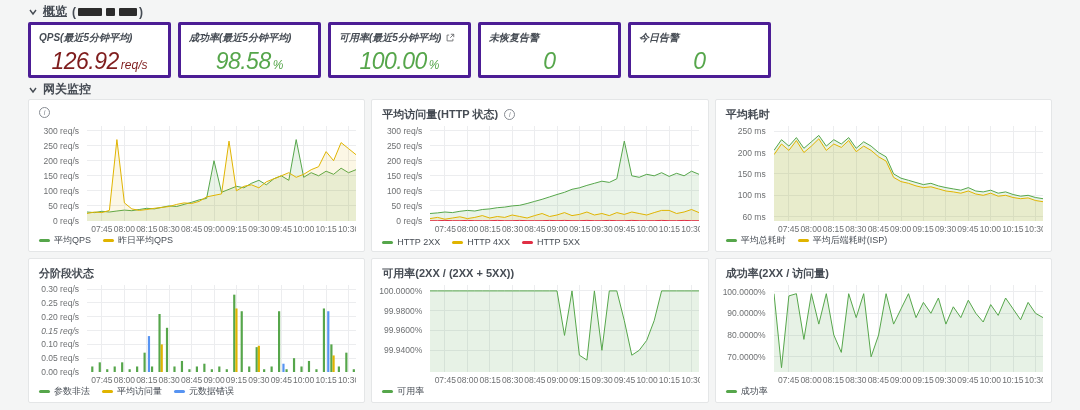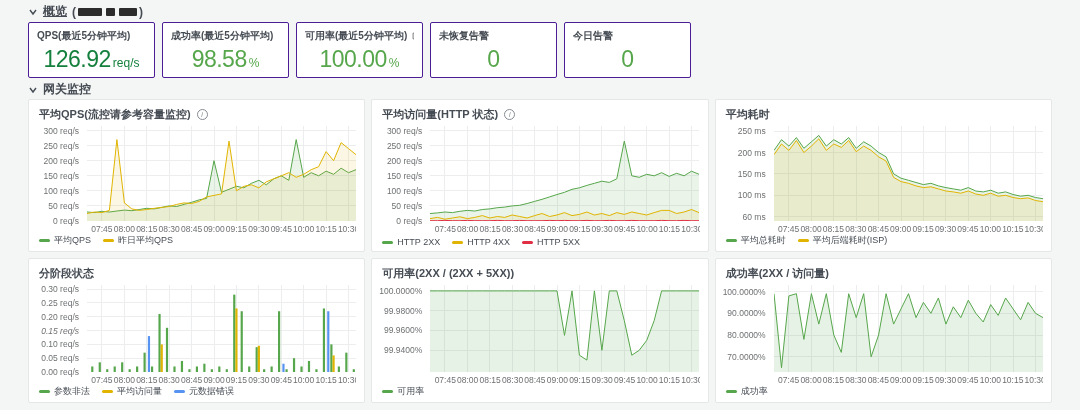--- a/index.html
+++ b/index.html
@@ -7,22 +7,22 @@
     font-family:"Liberation Sans", sans-serif; color:#464c54; }
   .section-header { display:flex; align-items:center; gap:5px; margin-left:28px;
     font-size:12px; font-weight:700; height:13px; }
   .hdr1 { margin-top:5px; margin-bottom:4px;text-decoration:underline; }
   .hdr2 { margin-top:5px; margin-bottom:3px; }
   .chev { width:10px; height:10px; display:inline-flex; }
   .scribble { display:inline-block; height:8px; background:#2c2c2c; border-radius:1px;
     margin:0 2px; vertical-align:middle; filter:blur(0.4px); }
   .s1{width:24px;} .s2{width:9px;} .s3{width:18px;}
   .stats-row { display:flex; gap:7px; margin-left:28px; height:56px; }
-  .stat-card { width:127px; background:#fff; border:1px solid #4c1d95; border-radius:2px;
-    padding:6px 8px; position:relative; }
+  .stat-card { width:143px; background:#fff; border:3px solid #4c1d95; border-radius:2px;
+    padding:6px 8px; position:relative;font-style:italic; }
   .stat-title { font-size:10px; font-weight:700; color:#464c54; white-space:nowrap;
     overflow:hidden; display:flex; align-items:center; gap:4px; }
   .stat-value { text-align:center; margin-top:3px; font-weight:500; }
   .stat-value .num { font-size:23px; letter-spacing:-0.5px; }
   .stat-value .unit { font-size:12px; margin-left:2px; }
   .charts-grid { display:grid; grid-template-columns:repeat(3,1fr);
     grid-template-rows:153px 145px; gap:6px; margin:0 28px; }
   .panel { background:#fff; border:1px solid #e4e6e7; border-radius:2px; position:relative; overflow:hidden; }
   .panel-title { position:absolute; top:7px; left:10px; font-size:11px; font-weight:700;
     color:#464c54; display:flex; align-items:center; gap:6px; white-space:nowrap; z-index:2; }
@@ -53,21 +53,21 @@
   </span>
   <span>概览</span>
   <span>
     <span>(</span><span class="scribble s1"></span><span class="scribble s2"></span><span class="scribble s3"></span><span>)</span>
   </span>
 </div>
 
 <div class="stats-row">
   <div class="stat-card">
     <div class="stat-title">QPS(最近5分钟平均)</div>
-    <div class="stat-value" style="color: #15803d;"><span class="num">126.92</span><span class="unit">req/s</span></div>
+    <div class="stat-value" style="color: #7f1d1d;"><span class="num">126.92</span><span class="unit">req/s</span></div>
   </div>
   <div class="stat-card">
     <div class="stat-title">成功率(最近5分钟平均)</div>
     <div class="stat-value" style="color: rgb(86, 166, 75);"><span class="num">98.58</span><span class="unit">%</span></div>
   </div>
   <div class="stat-card">
     <div class="stat-title">
       <span>可用率(最近5分钟平均)</span>
       <span class="ext-icon">
         <svg viewBox="0 0 12 12" width="10" height="10">
@@ -93,21 +93,20 @@
     <svg viewBox="0 0 10 10" width="10" height="10">
         <polyline points="2,3 5,7 8,3" fill="none" stroke="#464c54" stroke-width="1.4"></polyline>
       </svg>
   </span>
   <span>网关监控</span>
 </div>
 
 <div class="charts-grid">
   <div class="panel">
     <div class="panel-title">
-        <span>平均QPS(流控请参考容量监控)</span>
         <span class="info-icon">i</span>
       </div>
     <div class="chart-box">
         <div class="ylabels">
           <div class="ylabel" style="top: 4.52381px;">300 req/s</div>
           <div class="ylabel" style="top: 19.6032px;">250 req/s</div>
           <div class="ylabel" style="top: 34.6825px;">200 req/s</div>
           <div class="ylabel" style="top: 49.7619px;">150 req/s</div>
           <div class="ylabel" style="top: 64.8413px;">100 req/s</div>
           <div class="ylabel" style="top: 79.9206px;">50 req/s</div>

